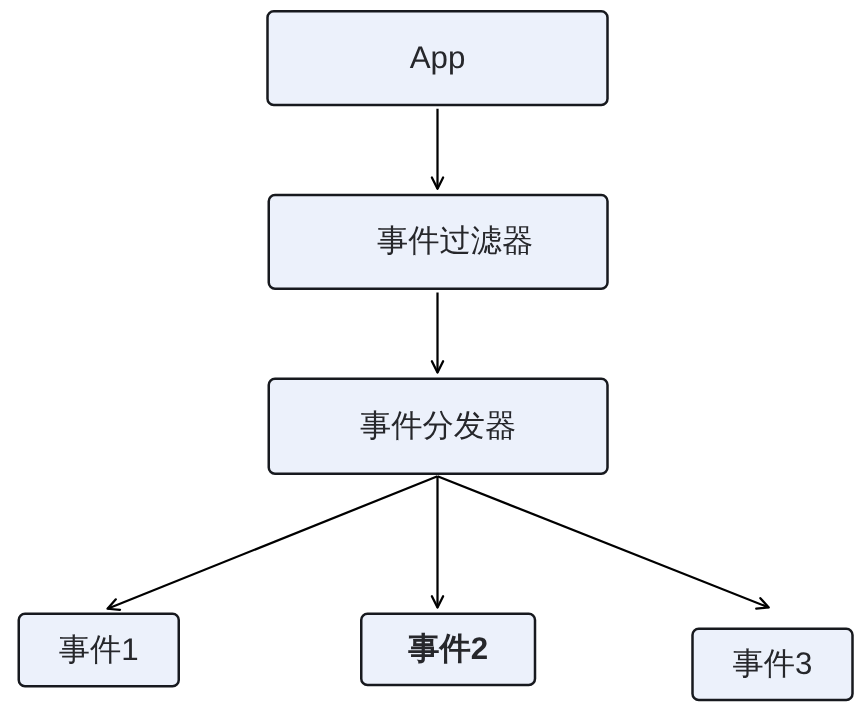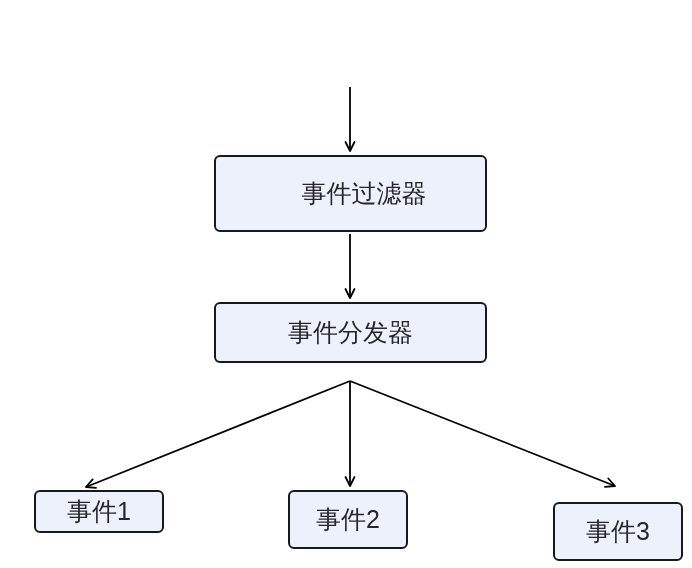--- a/index.html
+++ b/index.html
@@ -50,43 +50,46 @@
     display: flex;
     align-items: center;
     justify-content: center;
     color: var(--text);
     font-size: 25px;
     line-height: 1;
     text-align: center;
   }
   .node-app        { left: 213px; top: 8px;   width: 274px; height: 77px; }
   .node-filter     { left: 214px; top: 155px; width: 273px; height: 77px; padding-left: 27px; }
-  .node-dispatcher { left: 214px; top: 302px; width: 273px; height: 61px; }
-  .node-event1     { left: 14px;  top: 490px; width: 130px; height: 43px; margin-left: 20px; }
-  .node-event2     { left: 288px; top: 490px; width: 120px; height: 59px; }
+  .node-dispatcher { left: 214px; top: 302px; width: 273px; height: 78px; }
+  .node-event1     { left: 14px;  top: 490px; width: 130px; height: 60px; }
+  .node-event2     { left: 288px; top: 490px; width: 141px; height: 59px; font-weight: bold; }
   .node-event3     { left: 553px; top: 490px; width: 130px; height: 59px; margin-top: 12px; }
 </style>
 </head>
 <body>
 
 <div class="canvas">
 
   <svg class="edges" viewBox="0 0 692 568" xmlns="http://www.w3.org/2000/svg">
     <defs>
       <marker id="openArrow" viewBox="0 0 14 14" refX="12" refY="7" markerWidth="14" markerHeight="14" markerUnits="userSpaceOnUse" orient="auto">
         <path class="arrowhead-path" d="M3,2.5 L12,7 L3,11.5"></path>
       </marker>
     </defs>
     <line class="edge" x1="350" y1="87" x2="350" y2="151" marker-end="url(#openArrow)"></line>
     <line class="edge" x1="350" y1="234" x2="350" y2="298" marker-end="url(#openArrow)"></line>
     <line class="edge" x1="350" y1="381" x2="86" y2="487" marker-end="url(#openArrow)"></line>
     <line class="edge" x1="350" y1="381" x2="350" y2="486" marker-end="url(#openArrow)"></line>
     <line class="edge" x1="350" y1="381" x2="615" y2="486" marker-end="url(#openArrow)"></line>
   </svg>
 
+  <div class="node node-app">
+    <span>App</span>
+  </div>
 
   <div class="node node-filter">
     <span>事件过滤器</span>
   </div>
 
   <div class="node node-dispatcher">
     <span>事件分发器</span>
   </div>
 
   <div class="node node-event1">

